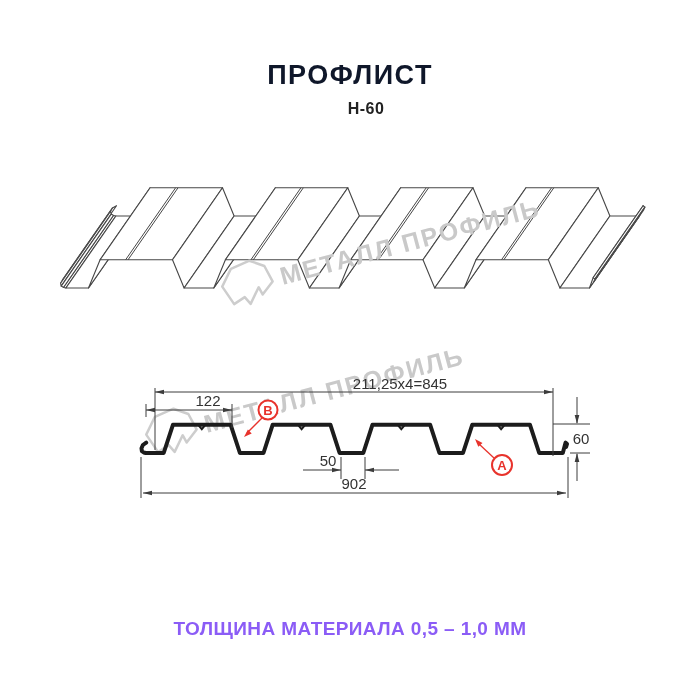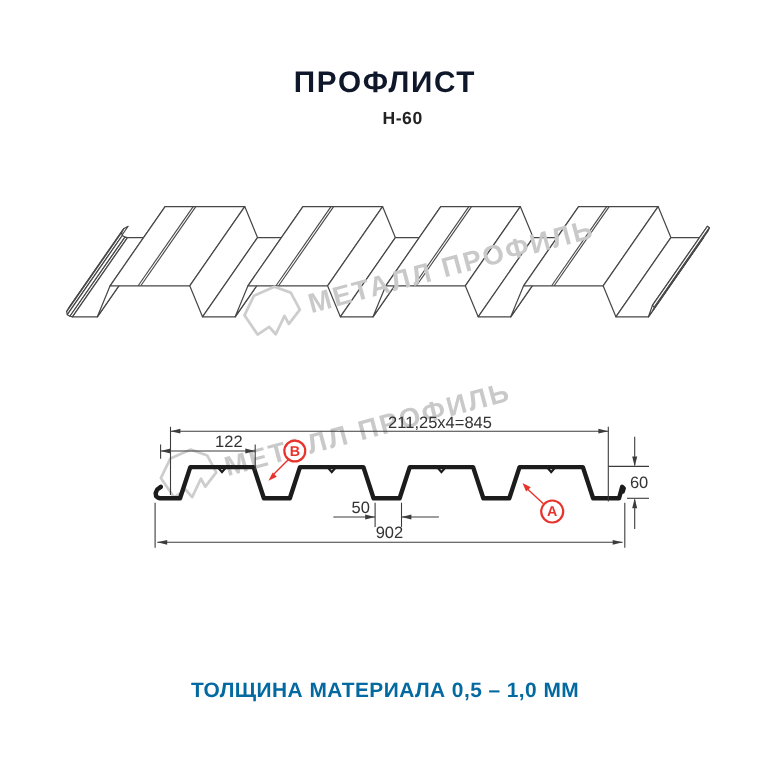--- a/index.html
+++ b/index.html
@@ -3,21 +3,21 @@
 <meta charset="utf-8">
 <style>
   html,body{margin:0;padding:0;background:#fff;}
   .canvas{position:relative;width:700px;height:700px;background:#fff;overflow:hidden;
           font-family:"Liberation Sans", sans-serif;}
   .title{position:absolute;top:60px;left:0;width:700px;text-align:center;
          font-size:27px;font-weight:800;letter-spacing:1.5px;color:#0f172a;}
   .subtitle{position:absolute;top:100px;left:16px;width:700px;text-align:center;
          font-size:16px;font-weight:700;letter-spacing:0.5px;color:#222;}
   .footer{position:absolute;top:618px;left:0;width:700px;text-align:center;
-         font-size:19px;font-weight:700;letter-spacing:0.4px;color:#0369a1;}
+         font-size:19px;font-weight:700;letter-spacing:0.4px;color:#8b5cf6;}
   svg{position:absolute;top:0;left:0;}
   .dimtxt{font-size:15px;fill:#333;}
   .marktxt{font-size:13px;font-weight:700;}
   .wmtext{font-size:25px;font-weight:700;letter-spacing:2px;}
 </style>
 </head>
 <body>
 
 <div class="canvas">
 

